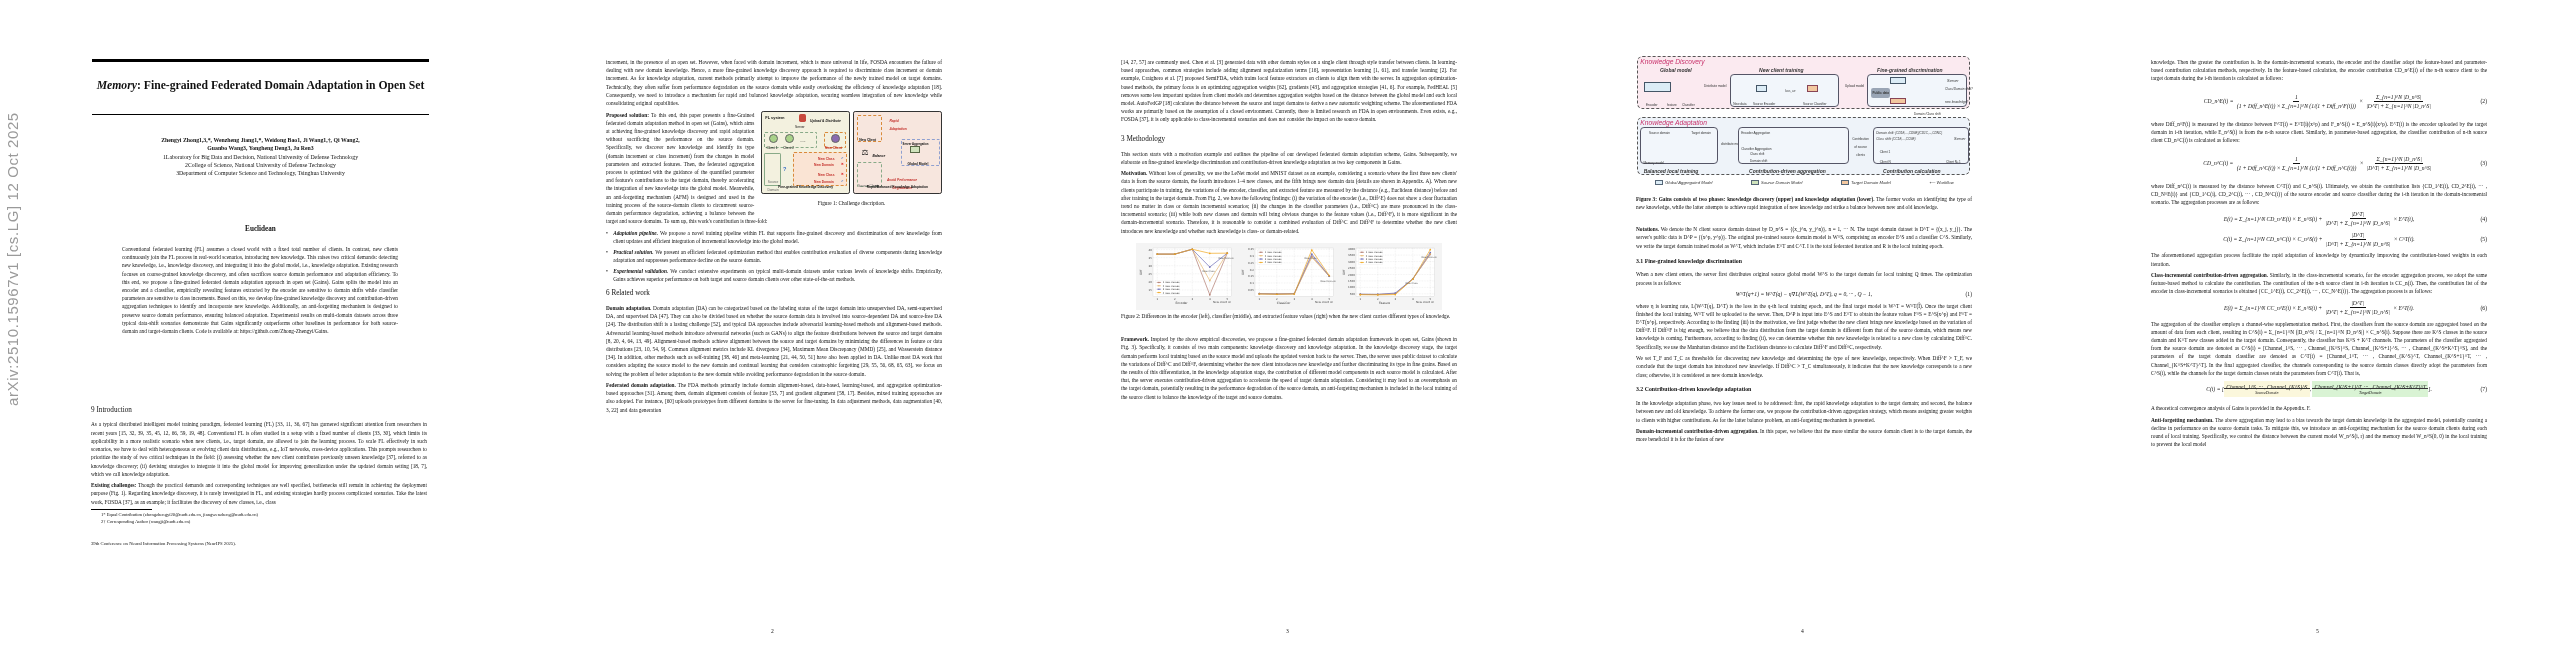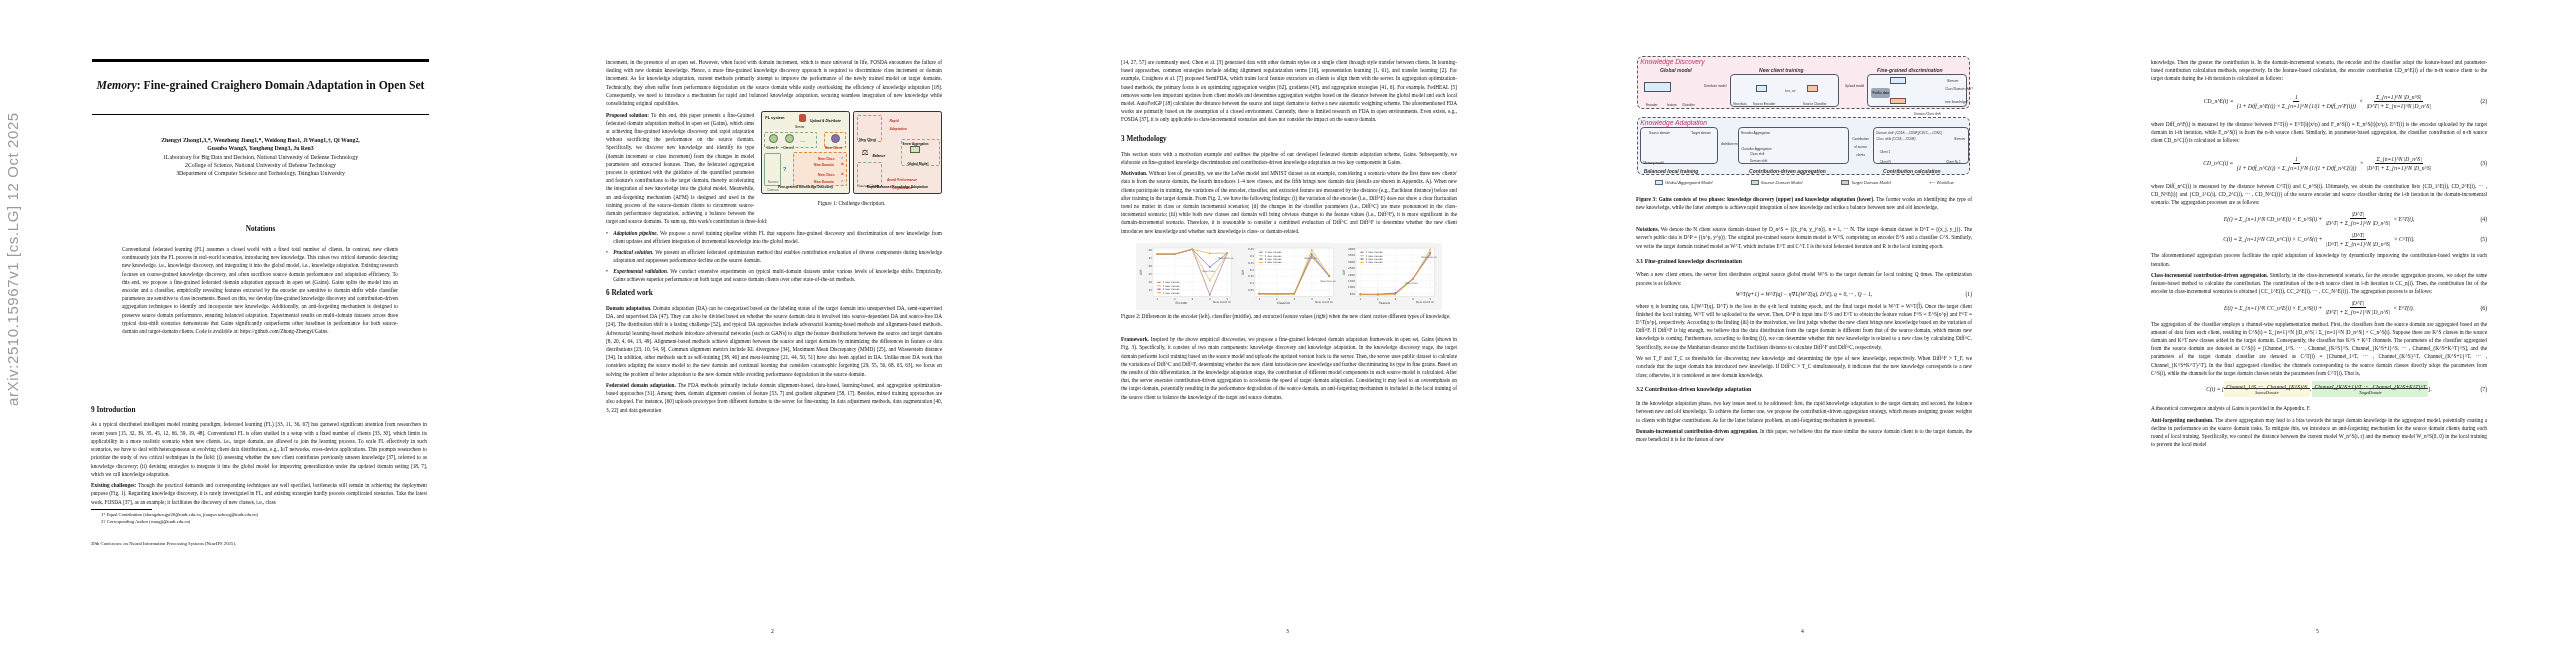--- a/index.html
+++ b/index.html
@@ -14,21 +14,21 @@
   .arxiv { position: absolute; left: 3.3px; top: 0; width: 22px; height: 667px; }
   .arxiv span { position: absolute; left: 0; bottom: 261px; transform: rotate(-90deg); transform-origin: left bottom; white-space: nowrap;
     font-family: "Liberation Sans", sans-serif; font-size: 15px; color: #9a9a9a; letter-spacing: 0.6px; display: block; translate: 18px 0; }
   .title-rule-top { position: absolute; left: 92px; top: 59px; width: 337px; height: 3.3px; background: #000; }
   .title-rule-bot { position: absolute; left: 92px; top: 114px; width: 337px; height: 0.8px; background: #000; }
   .title { position: absolute; left: 92px; top: 78px; width: 337px; text-align: center; font-weight: bold; font-size: 11.7px; line-height: 15px; }
   .authors { position: absolute; left: 92px; top: 136px; width: 337px; text-align: center; font-size: 5.8px; line-height: 8.3px; }
   .authors .names { font-weight: bold; }
   .h-abs { position: absolute; left: 92px; top: 225px; width: 337px; text-align: center; font-weight: bold; font-size: 7.2px; }
   .abstract { position: absolute; left: 122px; top: 245px; width: 276px; font-size: 5.3px; line-height: 8.2px; text-align: justify; }
-  .sec { font-weight: bold; font-size: 7.2px; margin: 5.6px 0 6.7px 0; }
+  .sec { font-weight: normal; font-size: 7.2px; margin: 5.6px 0 6.7px 0; }
   .subsec { font-weight: bold; font-size: 5.8px; margin: 6.7px 0 5.6px 0; }
   .footnote-rule { width: 61px; height: 0.6px; background: #000; margin: 3.3px 0 2.2px 0; }
   .footnote { font-size: 4.6px; line-height: 6.7px; padding-left: 10px; }
   .venue { font-size: 4.7px; margin-top: 14.5px; }
   .pagenum { position: absolute; top: 628px; left: 0; width: 515px; text-align: center; font-size: 5.6px; }
   ul.contrib { list-style: none; margin: 3.3px 0; }
   ul.contrib li { position: relative; padding-left: 7.2px; margin-bottom: 2.8px; }
   ul.contrib li::before { content: "•"; position: absolute; left: 0; }
   .eq { display: flex; align-items: center; justify-content: center; position: relative; margin: 3.3px 0; font-style: italic; font-size: 5.6px; }
   .eq .eqnum { position: absolute; right: 0; font-style: normal; }
@@ -82,30 +82,30 @@
 </head>
 <body>
 
 <div class="strip">
 
   <div class="page">
     <div class="arxiv">
         <span>arXiv:2510.15967v1  [cs.LG]  12 Oct 2025</span>
       </div>
     <div class="title-rule-top"></div>
-    <div class="title"><i>Memory</i><span>: Fine-grained Craighero Domain Adaptation in Open Set</span></div>
+    <div class="title"><i>Memory</i><span>: Fine-grained Federated Domain Adaptation in Open Set</span></div>
     <div class="title-rule-bot"></div>
     <div class="authors">
       <div class="names">Zhengyi Zhong1,3,*, Wenzheng Jiang1,*, Weidong Bao1, Ji Wang1,†, Qi Wang2,</div>
       <div class="names">Guanbo Wang3, Yongheng Deng3, Ju Ren3</div>
       <div>1Laboratory for Big Data and Decision, National University of Defense Technology</div>
       <div>2College of Science, National University of Defense Technology</div>
       <div>3Department of Computer Science and Technology, Tsinghua University</div>
     </div>
-    <div class="h-abs">Notations</div>
+    <div class="h-abs">Euclidean</div>
     <div class="abstract">Conventional federated learning (FL) assumes a closed world with a fixed total number of clients. In contrast, new clients continuously join the FL process in real-world scenarios, introducing new knowledge. This raises two critical demands: detecting new knowledge, i.e., knowledge discovery, and integrating it into the global model, i.e., knowledge adaptation. Existing research focuses on coarse-grained knowledge discovery, and often sacrifices source domain performance and adaptation efficiency. To this end, we propose a fine-grained federated domain adaptation approach in open set (Gains). Gains splits the model into an encoder and a classifier, empirically revealing features extracted by the encoder are sensitive to domain shifts while classifier parameters are sensitive to class increments. Based on this, we develop fine-grained knowledge discovery and contribution-driven aggregation techniques to identify and incorporate new knowledge. Additionally, an anti-forgetting mechanism is designed to preserve source domain performance, ensuring balanced adaptation. Experimental results on multi-domain datasets across three typical data-shift scenarios demonstrate that Gains significantly outperforms other baselines in performance for both source-domain and target-domain clients. Code is available at: https://github.com/Zhong-Zhengyi/Gains.</div>
     <div class="col" style="top:400px;">
       <div class="sec">9   Introduction</div>
       <p>As a typical distributed intelligent model training paradigm, federated learning (FL) [33, 11, 36, 67] has garnered significant attention from researchers in recent years [15, 32, 39, 35, 45, 12, 66, 59, 19, 48]. Conventional FL is often studied in a setup with a fixed number of clients [33, 30], which limits its applicability in a more realistic scenario when new clients, i.e., target domain, are allowed to join the learning process. To scale FL effectively in such scenarios, we have to deal with heterogeneous or evolving client data distributions, e.g., IoT networks, cross-device applications. This prompts researchers to prioritize the study of two critical techniques in the field: (i) assessing whether the new client contributes previously unseen knowledge [37], referred to as knowledge discovery; (ii) devising strategies to integrate it into the global model for improving generalization under the updated domain setting [18, 7], which we call knowledge adaptation.</p>
       <p><b>Existing challenges:</b><span> Though the practical demands and corresponding techniques are well specified, bottlenecks still remain in achieving the deployment purpose (Fig. 1). Regarding knowledge discovery, it is rarely investigated in FL, and existing strategies hardly process complicated scenarios. Take the latest work, FOSDA [37], as an example; it facilitates the discovery of new classes, i.e., class</span></p>
       <div class="footnote-rule"></div>
       <div class="footnote">1* Equal Contribution (zhongzhengyi20@nudt.edu.cn, jiangwenzheng@nudt.edu.cn)</div>
       <div class="footnote">2† Corresponding Author (wangji@nudt.edu.cn)</div>
       <div class="venue">39th Conference on Neural Information Processing Systems (NeurIPS 2025).</div>
     </div>

